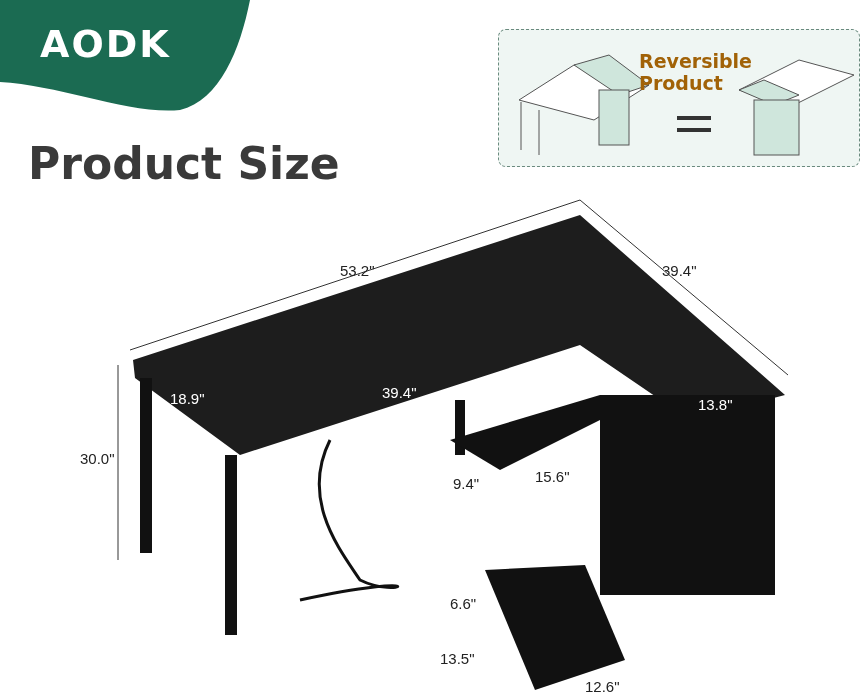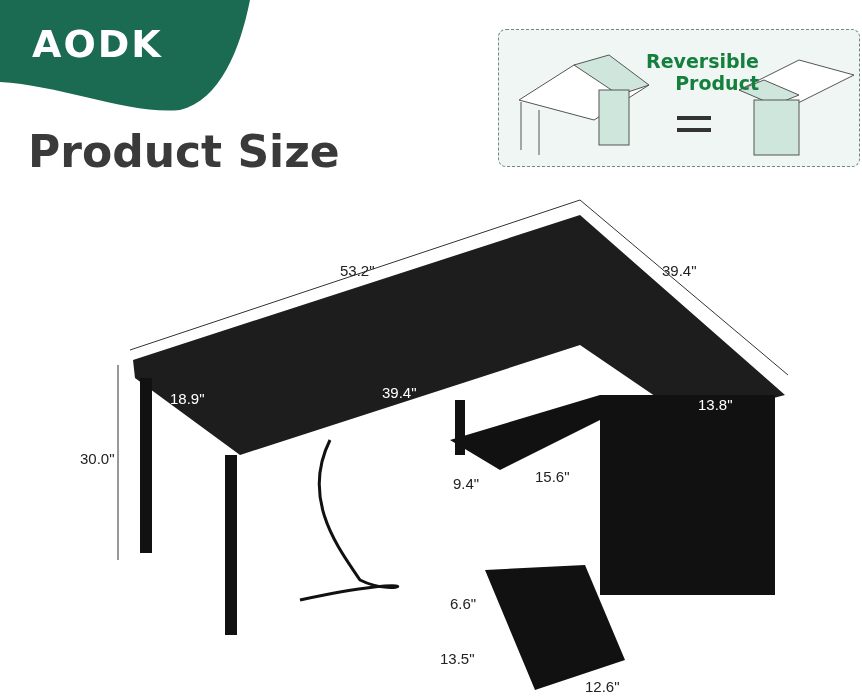--- a/index.html
+++ b/index.html
@@ -1,21 +1,21 @@
 <!DOCTYPE html>
 <html><head>
 <meta charset="utf-8">
 <style>
   html,body{margin:0;padding:0;background:#fff;}
   #root{position:relative;width:862px;height:700px;overflow:hidden;background:#fff;font-family:"Liberation Sans",sans-serif;}
   .logo-blob{position:absolute;left:0;top:0;}
-  .brand{position:absolute;left:32px;top:22px;color:#fff;font-size:38px;font-weight:bold;letter-spacing:2px;font-family:"DejaVu Sans",sans-serif;}
-  .title{position:absolute;left:28px;top:126px;font-size:44px;font-weight:bold;color:#3a3a3a;font-family:"DejaVu Sans",sans-serif;}
+  .brand{position:absolute;left:40px;top:22px;color:#fff;font-size:38px;font-weight:bold;letter-spacing:2px;font-family:"DejaVu Sans",sans-serif;}
+  .title{position:absolute;left:28px;top:138px;font-size:44px;font-weight:bold;color:#3a3a3a;font-family:"DejaVu Sans",sans-serif;}
   .rev-box{position:absolute;left:498px;top:29px;width:360px;height:136px;border:1.5px dashed #6a8a7e;border-radius:8px;background:#eff6f3;}
-  .rev-text{position:absolute;left:140px;top:20px;width:120px;text-align:right;color:#15803d;font-size:19px;font-weight:bold;line-height:22px;font-family:"DejaVu Sans",sans-serif;}
+  .rev-text{position:absolute;left:140px;top:20px;width:120px;text-align:left;color:#a16207;font-size:19px;font-weight:bold;line-height:22px;font-family:"DejaVu Sans",sans-serif;}
   .dim{position:absolute;font-size:15px;color:#222;font-family:"Liberation Sans",sans-serif;background:transparent;}
   svg{position:absolute;left:0;top:0;}
 </style>
 </head>
 <body>
 
 <div id="root">
   <svg class="logo-blob" width="300" height="115">
     <path d="M0,0 L250,0 C240,50 220,100 180,110 C130,115 60,85 0,82 Z" fill="#1b6b52"></path>
   </svg>

